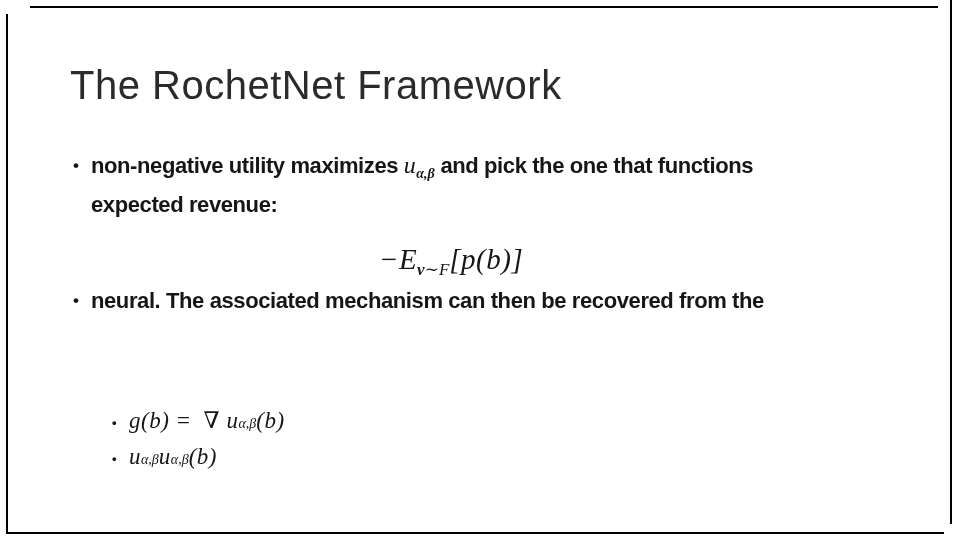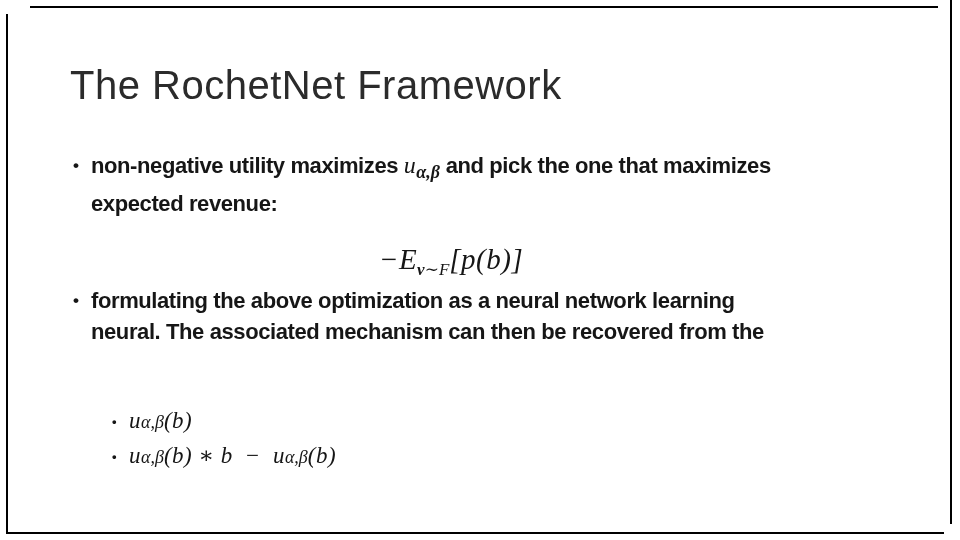--- a/index.html
+++ b/index.html
@@ -61,21 +61,21 @@
   .mi {
     font-family: "Liberation Serif", "DejaVu Serif", "DejaVu Sans", serif;
     font-style: italic;
     font-weight: 400;
     letter-spacing: 0.5px;
   }
   .inline-u .mi { font-size: 24px; }
   .msub {
     font-family: "Liberation Serif", "DejaVu Serif", "DejaVu Sans", serif;
     font-style: italic;
-    font-size: 18px;
+    font-size: 14px;
     vertical-align: -5px;
     letter-spacing: 0;
   }
   .bold { font-weight: 700; }
 
   .formula-center {
     position: absolute;
     left: 0;
     top: 243px;
     width: 902px;
@@ -117,33 +117,32 @@
   <div class="frame frame-top"></div>
   <div class="frame frame-left"></div>
   <div class="frame frame-right"></div>
   <div class="frame frame-bottom"></div>
 
   <h1 class="title">The RochetNet Framework</h1>
 
   <div class="bullet b1">
     <span class="marker">•</span>
     <div class="btext">
-      <div class="bline"><span>non-negative utility maximizes </span><span class="inline-u"><span class="mi">u</span><span class="msub">α,β</span></span><span> and pick the one that maximizes</span></div>
+      <div class="bline"><span>non-negative utility maximizes </span><span class="inline-u"><span class="mi">u</span><span class="msub">α,β</span></span><span> and pick the one that functions</span></div>
       <div class="bline">expected revenue:</div>
     </div>
   </div>
 
   <div class="formula-center"><span class="mi">−E</span><span class="msub"><span class="bold">v</span><span>∼F</span></span><span class="mi">[p(b)]</span></div>
 
   <div class="bullet b2">
     <span class="marker">•</span>
     <div class="btext">
-      <div class="bline">formulating the above optimization as a neural network learning</div>
       <div class="bline">neural. The associated mechanism can then be recovered from the</div>
     </div>
   </div>
 
   <div class="subbullets">
-    <div class="subline"><span class="submarker">•</span><span class="mi">u</span><span class="msub">α,β</span><span class="mi">(b)</span></div>
-    <div class="subline"><span class="submarker">•</span><span class="mi">u</span><span class="msub">α,β</span><span class="mi">(b) ∗ b − </span><span class="mi">u</span><span class="msub">α,β</span><span class="mi">(b)</span></div>
+    <div class="subline"><span class="submarker">•</span><span class="mi">g(b) = ∇ </span><span class="mi">u</span><span class="msub">α,β</span><span class="mi">(b)</span></div>
+    <div class="subline"><span class="submarker">•</span><span class="mi">u</span><span class="msub">α,β</span><span class="mi">u</span><span class="msub">α,β</span><span class="mi">(b)</span></div>
   </div>
 
 </div>
 
 </body></html>

